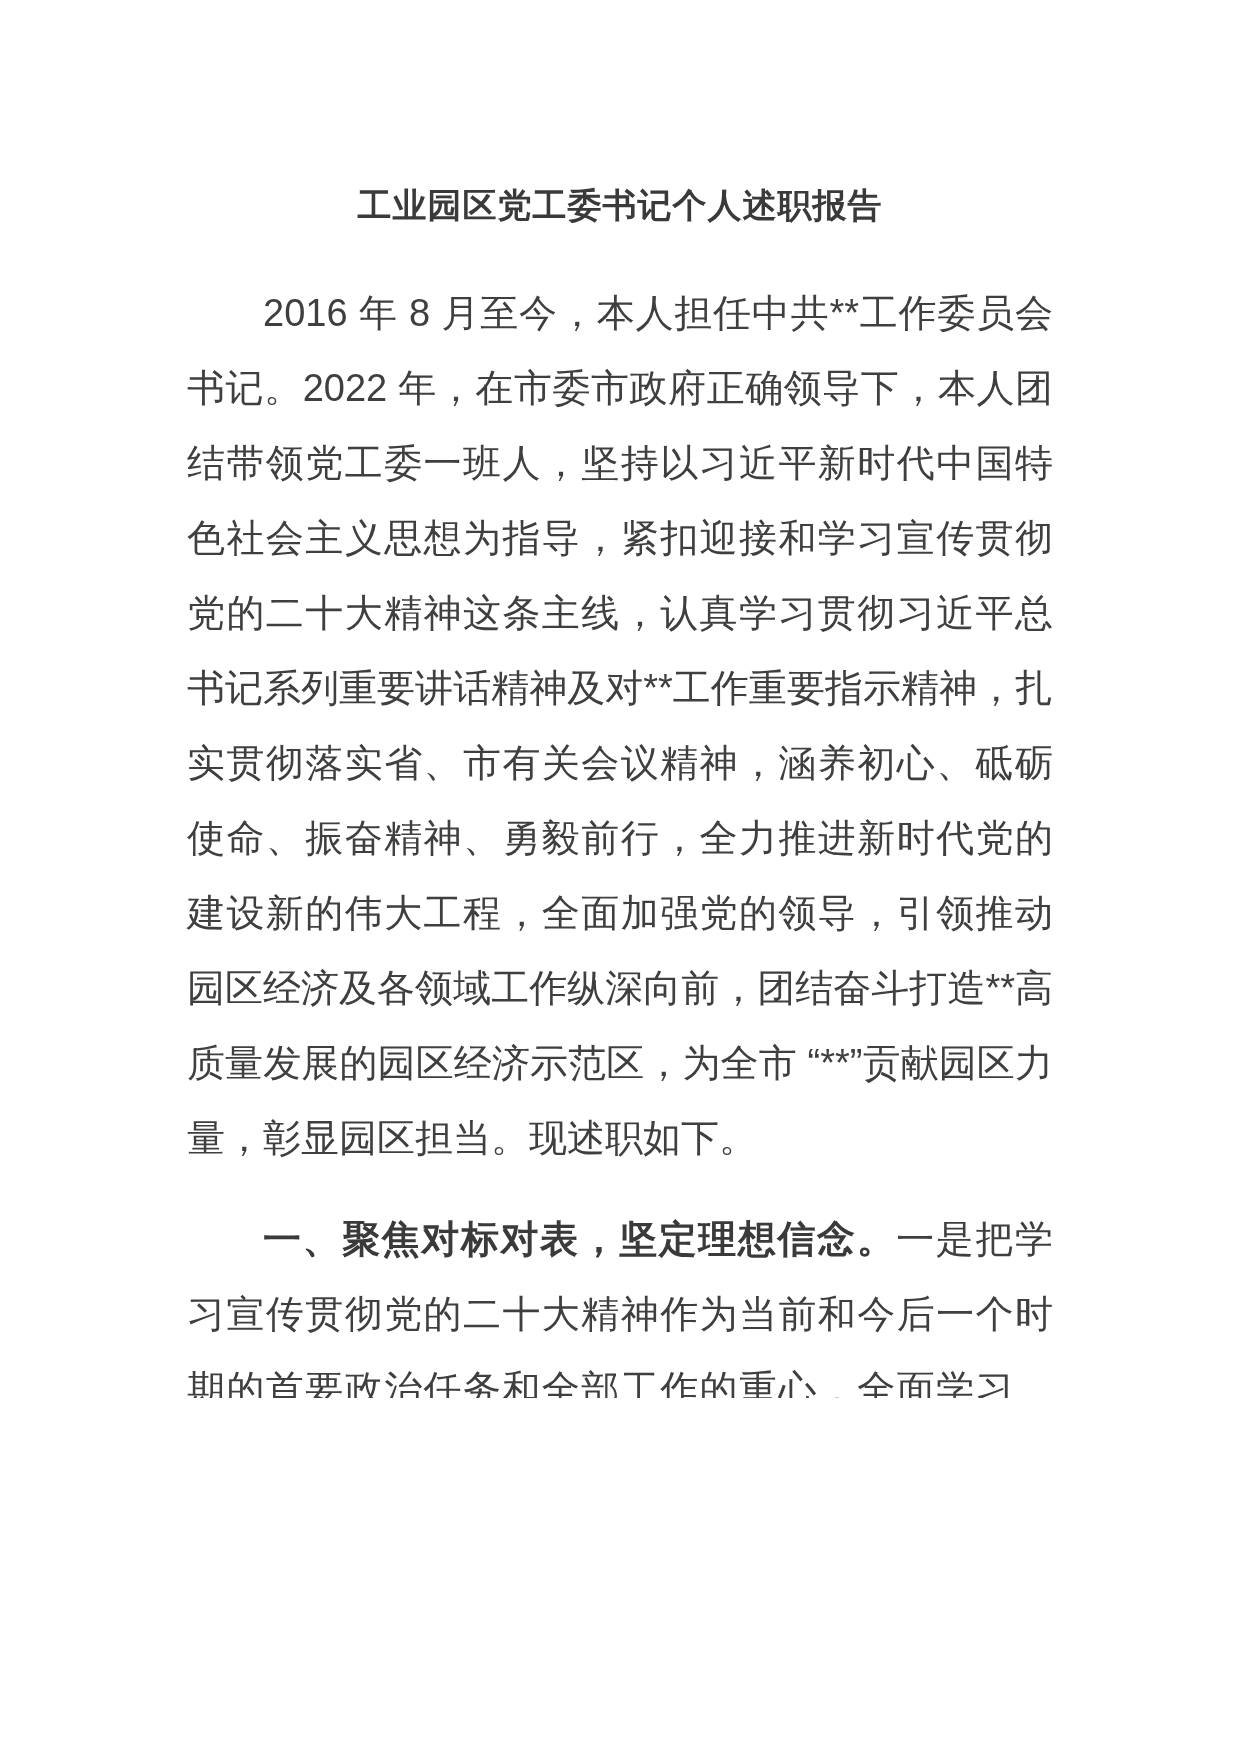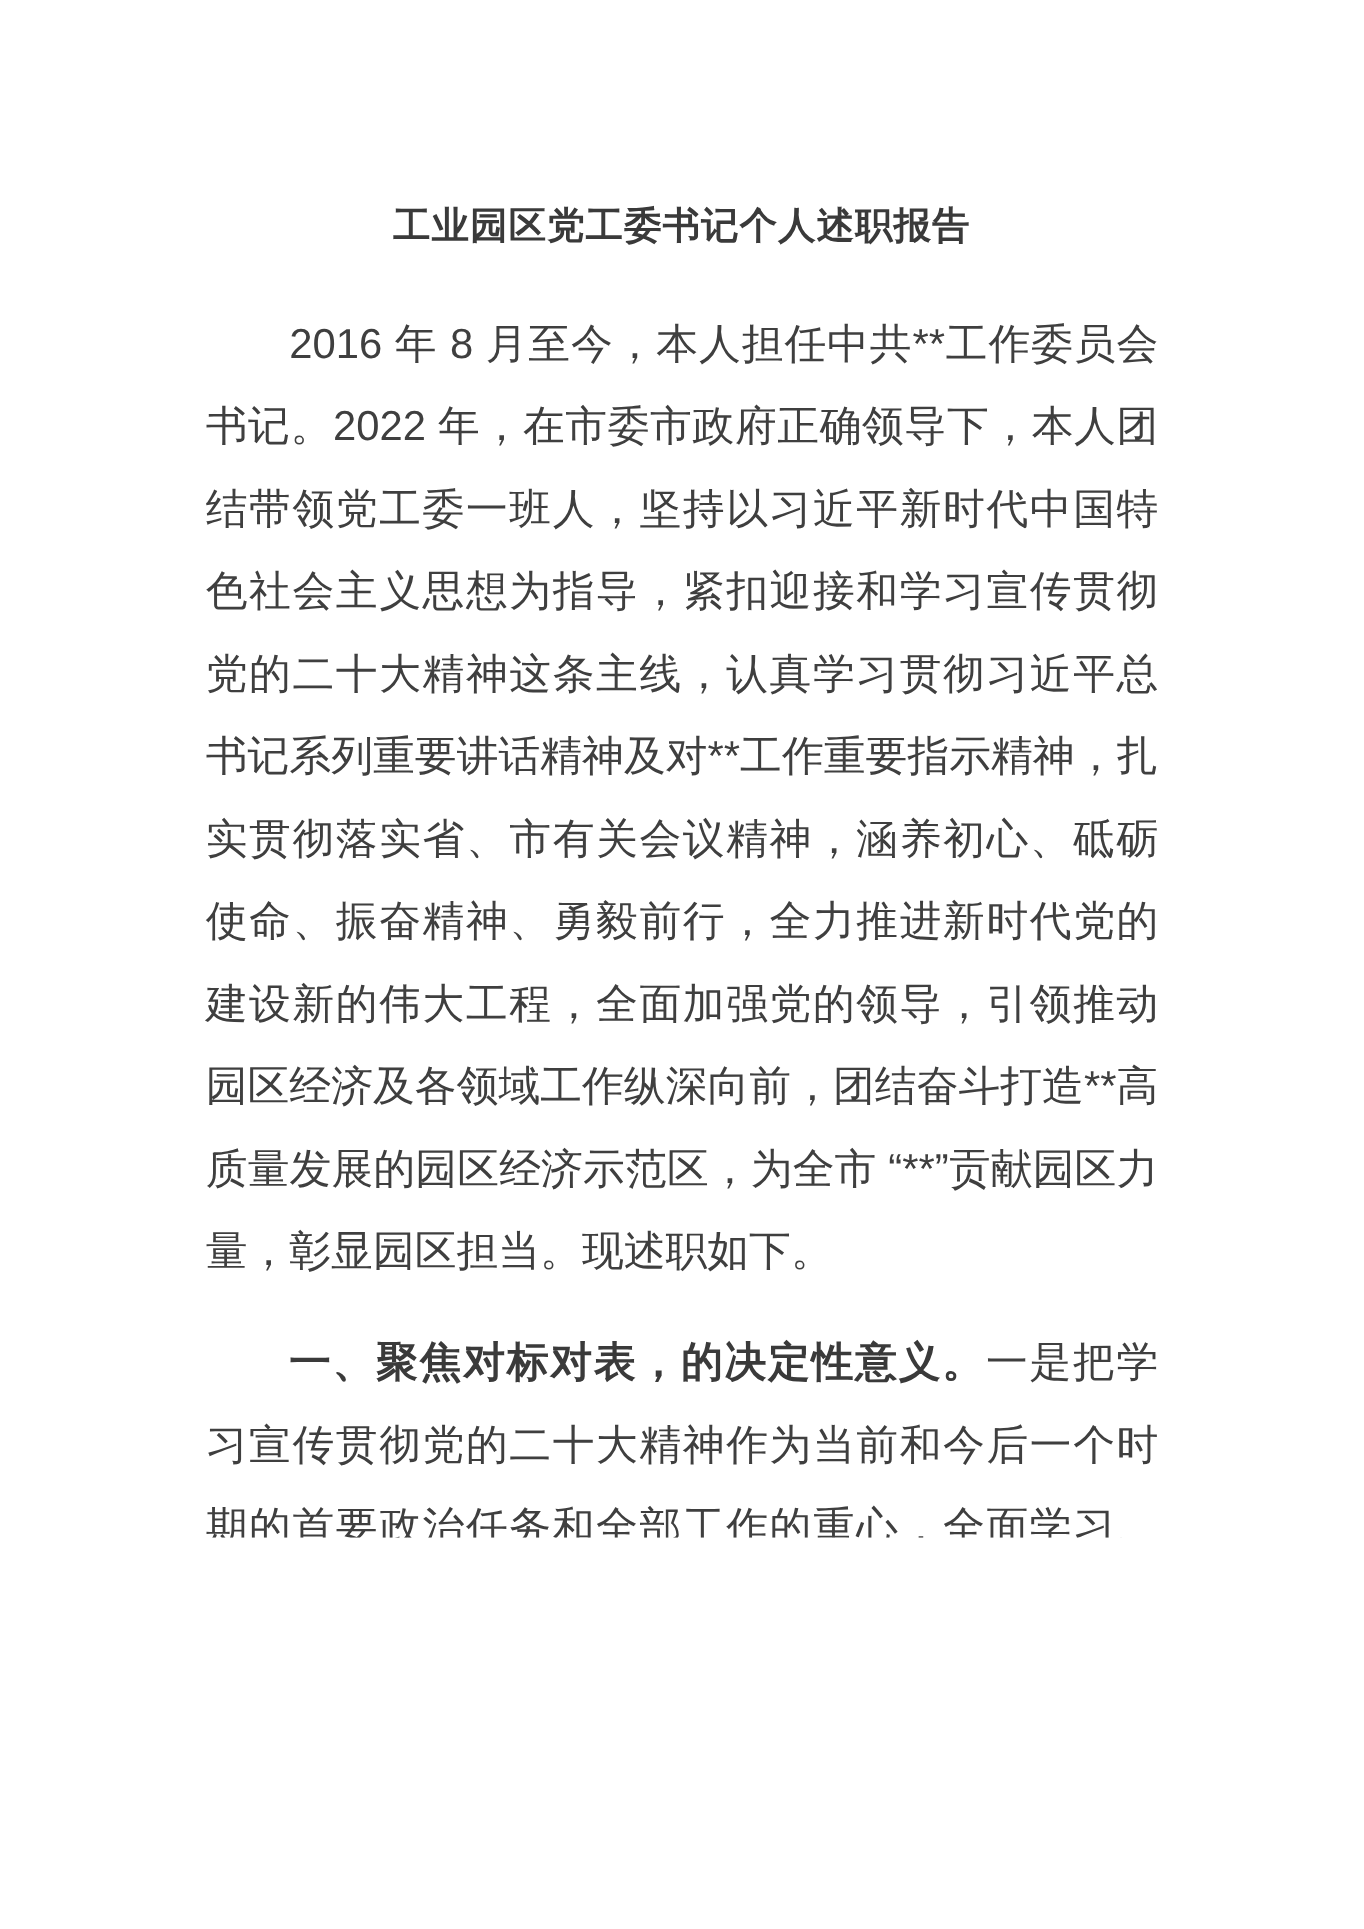--- a/index.html
+++ b/index.html
@@ -44,15 +44,15 @@
 </style>
 </head>
 <body>
 
 <div class="page">
 
   <h1 class="doc-title">工业园区党工委书记个人述职报告</h1>
 
   <p class="doc-paragraph"><span>2016 年 8 月至今，本人担任中共**工作委员会书记。2022 年，在市委市政府正确领导下，本人团结带领党工委一班人，坚持以习近平新时代中国特色社会主义思想为指导，紧扣迎接和学习宣传贯彻党的二十大精神这条主线，认真学习贯彻习近平总书记系列重要讲话精神及对**工作重要指示精神，扎实贯彻落实省、市有关会议精神，涵养初心、砥砺使命、振奋精神、勇毅前行，全力推进新时代党的建设新的伟大工程，全面加强党的领导，引领推动园区经济及各领域工作纵深向前，团结奋斗打造**高质量发展的园区经济示范区，为全市 “**”贡献园区力量，彰显园区担当。现述职如下。</span></p>
 
-  <p class="doc-paragraph"><strong class="lead">一、聚焦对标对表，的决定性意义。</strong><span>一是把学习宣传贯彻党的二十大精神作为当前和今后一个时期的首要政治任务和全部工作的重心，全面学习、全面把握、全面落实，紧跟总书记、奋进新征程、建功新时代。二是扎实落实“第一议题”制度，及时系统学习习近平总书记系列重要讲话精神，不断提高政治判断力、政治领悟力、政治执行力，深刻领悟“两个确立”的决定性意义，增强“四个意识”，坚定“四个自信”，更加自觉做到“两个维护”。三是以理论学习中心组学习会、“书记讲堂”、“专题宣讲”、“学习活动”等多种方式组织党员干部学习中央、省、市有关会议精神，统一思想、凝聚共识，牢牢把握工作正确方向和主动权。</span></p>
+  <p class="doc-paragraph"><strong class="lead">一、聚焦对标对表，坚定理想信念。</strong><span>一是把学习宣传贯彻党的二十大精神作为当前和今后一个时期的首要政治任务和全部工作的重心，全面学习、全面把握、全面落实，紧跟总书记、奋进新征程、建功新时代。二是扎实落实“第一议题”制度，及时系统学习习近平总书记系列重要讲话精神，不断提高政治判断力、政治领悟力、政治执行力，深刻领悟“两个确立”的决定性意义，增强“四个意识”，坚定“四个自信”，更加自觉做到“两个维护”。三是以理论学习中心组学习会、“书记讲堂”、“专题宣讲”、“学习活动”等多种方式组织党员干部学习中央、省、市有关会议精神，统一思想、凝聚共识，牢牢把握工作正确方向和主动权。</span></p>
 
 </div>
 
 </body></html>

